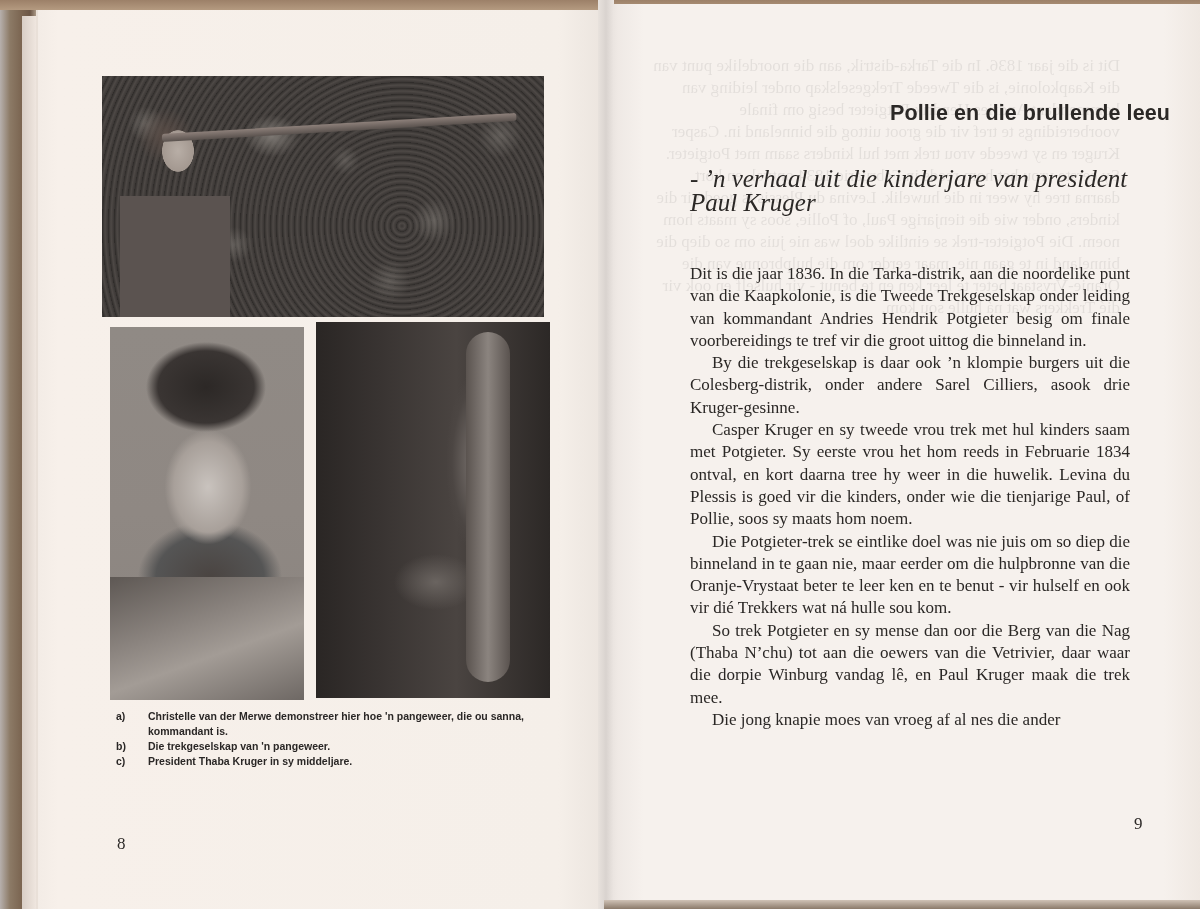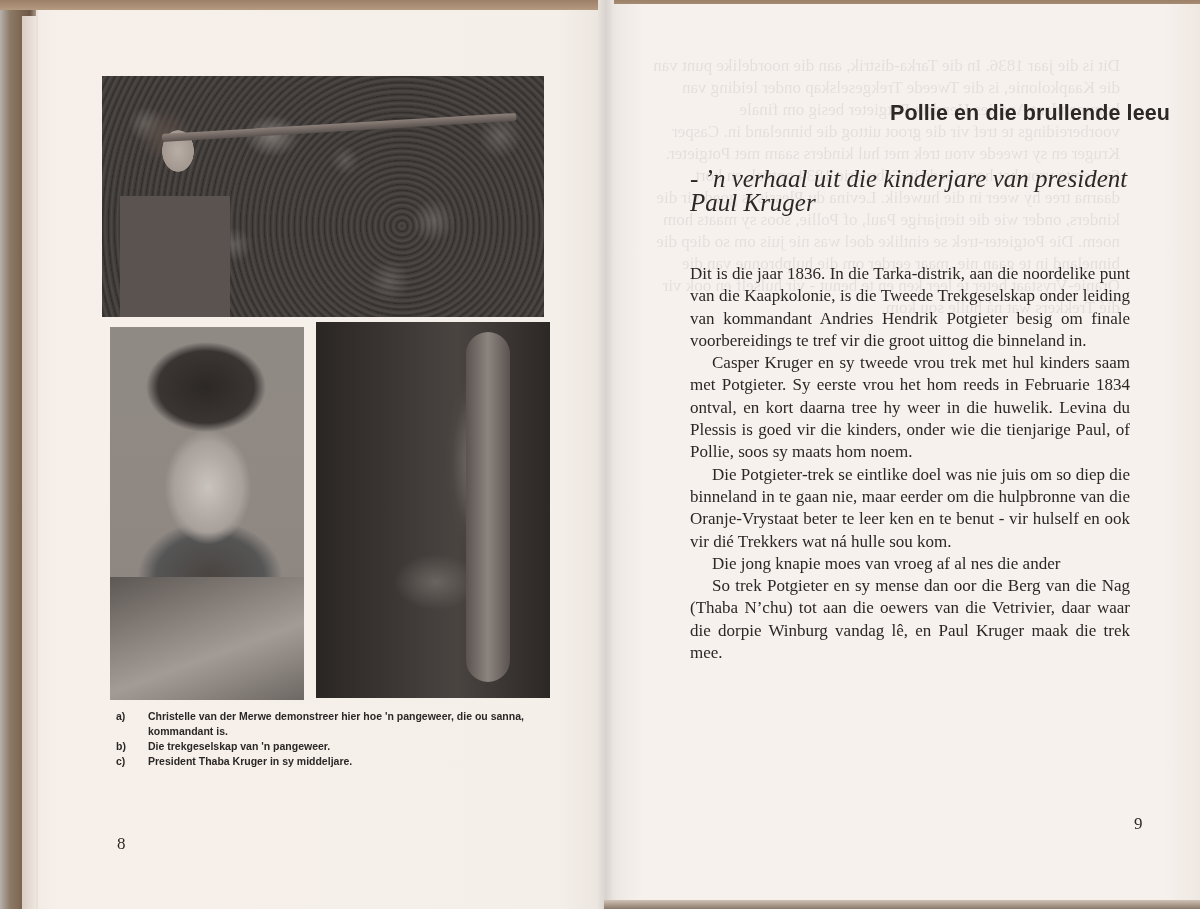--- a/index.html
+++ b/index.html
@@ -102,19 +102,20 @@
   </div>
 </div>
 
 <div class="page-num pn-left">8</div>
 
 <div class="title">Pollie en die brullende leeu</div>
 <div class="subtitle">- ’n verhaal uit die kinderjare van president Paul Kruger</div>
 
 <div class="body-text">
   <p>Dit is die jaar 1836. In die Tarka-distrik, aan die noordelike punt van die Kaapkolonie, is die Tweede Trekgeselskap onder leiding van kommandant Andries Hendrik Potgieter besig om finale voorbereidings te tref vir die groot uittog die binneland in.</p>
+  <p class="indent">By die trekgeselskap is daar ook ’n klompie burgers uit die Colesberg-distrik, onder andere Sarel Cilliers, asook drie Kruger-gesinne.</p>
   <p class="indent">Casper Kruger en sy tweede vrou trek met hul kinders saam met Potgieter. Sy eerste vrou het hom reeds in Februarie 1834 ontval, en kort daarna tree hy weer in die huwelik. Levina du Plessis is goed vir die kinders, onder wie die tienjarige Paul, of Pollie, soos sy maats hom noem.</p>
   <p class="indent">Die Potgieter-trek se eintlike doel was nie juis om so diep die binneland in te gaan nie, maar eerder om die hulpbronne van die Oranje-Vrystaat beter te leer ken en te benut - vir hulself en ook vir dié Trekkers wat ná hulle sou kom.</p>
+  <p class="indent">So trek Potgieter en sy mense dan oor die Berg van die Nag (Thaba N’chu) tot aan die oewers van die Vetrivier, daar waar die dorpie Winburg vandag lê, en Paul Kruger maak die trek mee.</p>
   <p class="indent">Die jong knapie moes van vroeg af al nes die ander</p>
-  <p class="indent">So trek Potgieter en sy mense dan oor die Berg van die Nag (Thaba N’chu) tot aan die oewers van die Vetrivier, daar waar die dorpie Winburg vandag lê, en Paul Kruger maak die trek mee.</p>
 </div>
 
 <div class="page-num pn-right">9</div>
 
 </body></html>

